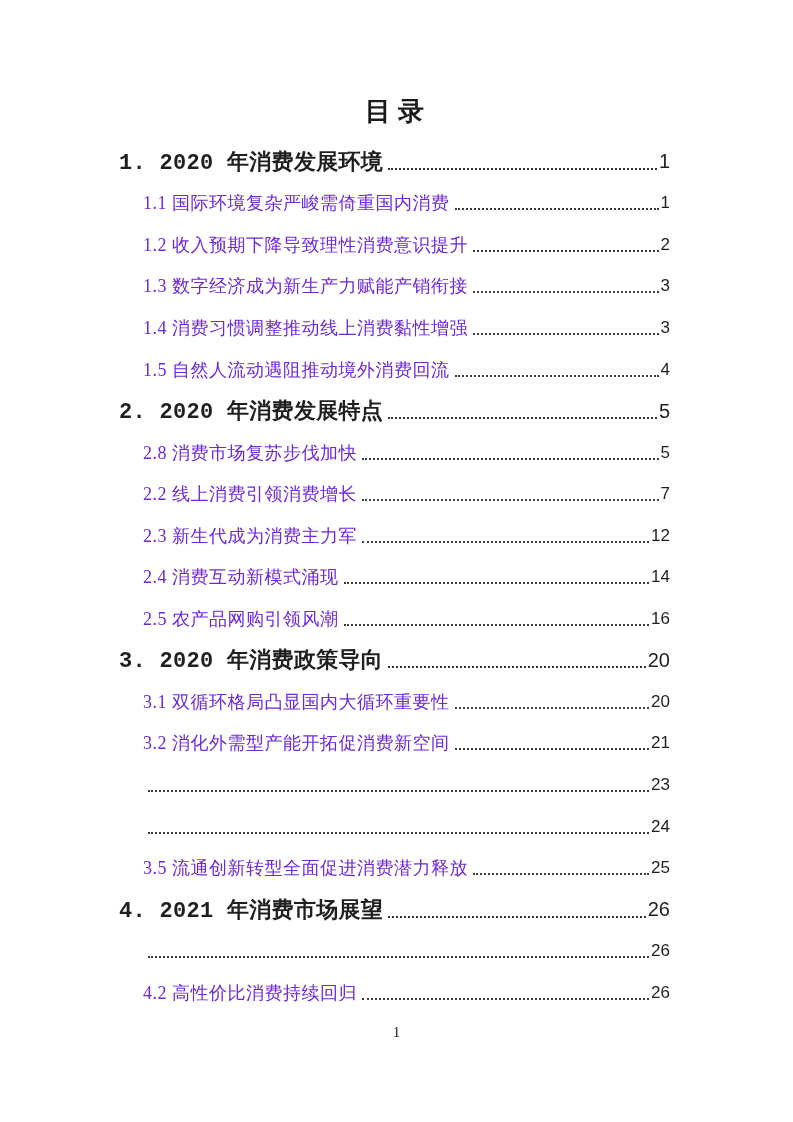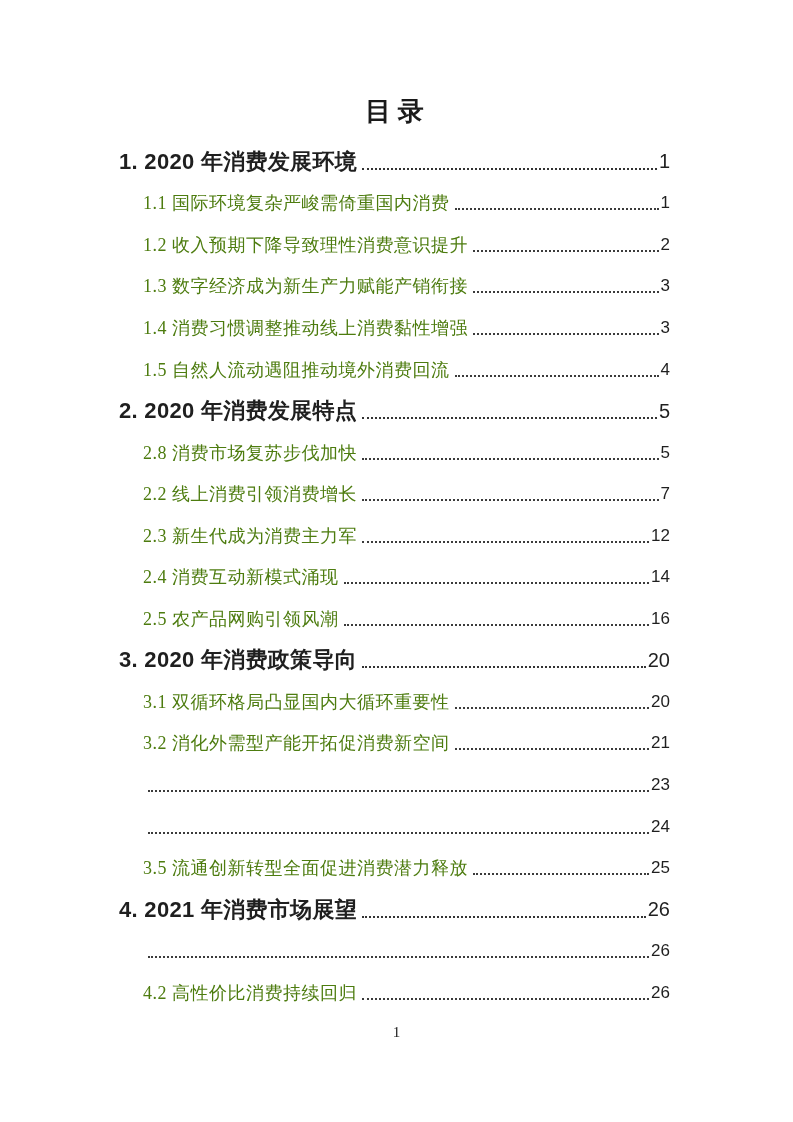--- a/index.html
+++ b/index.html
@@ -16,56 +16,56 @@
     overflow: hidden;
   }
   .doc-title {
     position: absolute;
     top: 94px;
     left: 119px;
     width: 551px;
     text-align: center;
     font-size: 26px;
     font-weight: 700;
-    font-family: Liberation Serif, serif;
+    font-family: Liberation Sans, sans-serif;
     color: #1a1a1a;
   }
   .toc {
     position: absolute;
     top: 141px;
     left: 119px;
     width: 551px;
   }
   .row {
     height: 41.55px;
     display: flex;
     align-items: center;
     white-space: nowrap;
   }
   .row.section {
     font-size: 22px;
   }
   .row.section .label {
     font-weight: 700;
-    font-family: Liberation Sans, sans-serif;
+    font-family: Liberation Mono, monospace;
     letter-spacing: 0.3px;
     text-align: right;
   }
   .row.section .num {
     font-size: 20px;
     font-weight: 400;
     font-family: "Liberation Sans", sans-serif;
   }
   .row.item {
     padding-left: 24px;
     font-size: 18px;
   }
   .row.item .label {
     font-family: "Liberation Serif", serif;
-    color: #4d7c0f;
+    color: #6d28d9;
     letter-spacing: 0.5px;
   }
   .row.item .num {
     font-size: 17px;
     font-family: "Liberation Sans", sans-serif;
   }
   .leader {
     flex: 1;
     height: 0;
     border-bottom: 2px dotted #3b3b3b;

